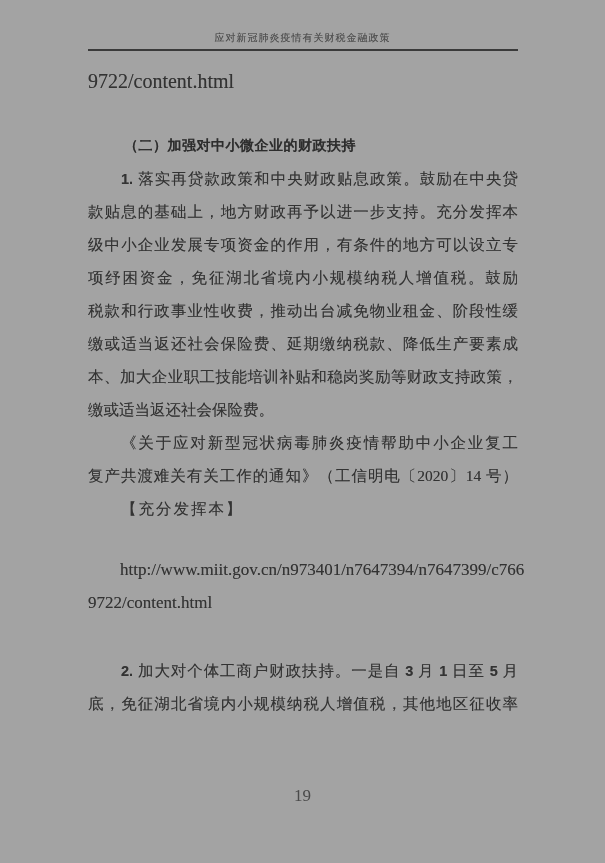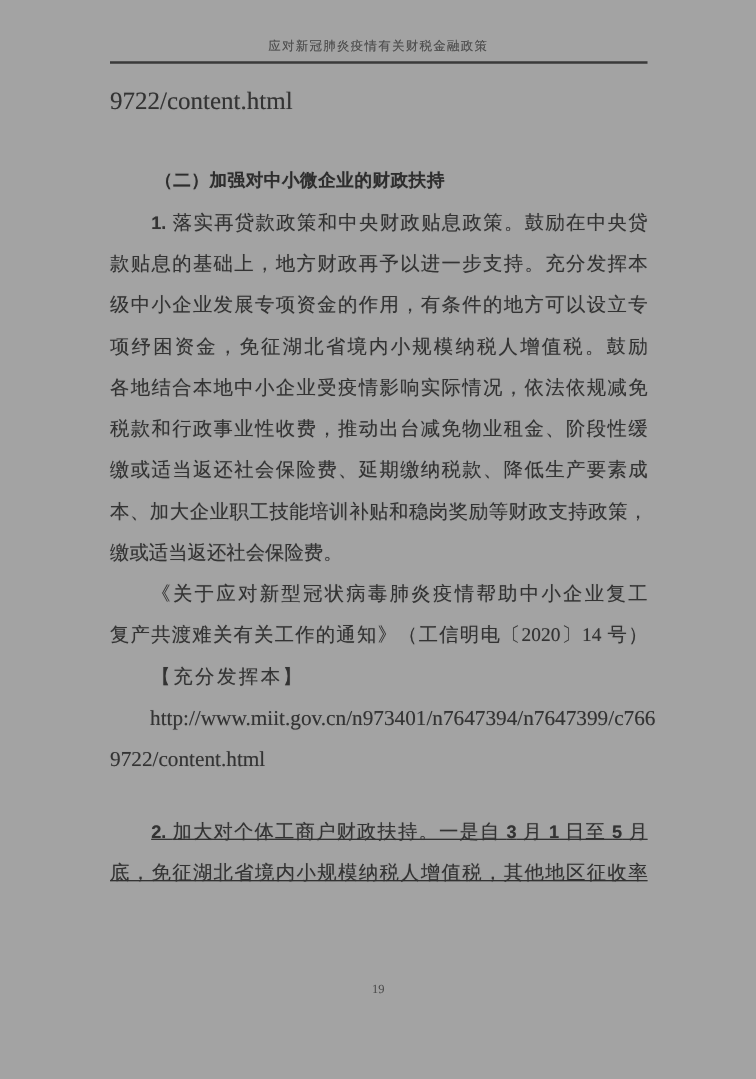--- a/index.html
+++ b/index.html
@@ -63,36 +63,36 @@
   }
   
   .b-policy-basis-label .line,
   .b-policy-link-label .line{
     text-align-last:left; letter-spacing:2px;
   }
   
   .b-policy-link .line{
     font-size:17px; text-align-last:left; white-space:nowrap; letter-spacing:0;
   }
-  .b-policy-link .line.indent{ text-indent:32px; }
+  .b-policy-link .line.indent{ text-indent:32px;margin-top:28px; }
   
-  .b-paragraph-2{ margin-top:25px;text-decoration:underline; }
+  .b-paragraph-2{ margin-top:35px; }
 
   
   .num{
     font-family:"Liberation Sans", sans-serif;
     font-weight:700;
     font-size:14.5px;
   }
 
   .page-footer{
     position:absolute;
     top:786px; left:0; right:0;
     text-align:center;
-    font-size:10px;
+    font-size:17px;
     color:#4a4a4a;
   }
 </style>
 </head>
 <body>
 
 <div class="page">
 
   <div class="running-header">应对新冠肺炎疫情有关财税金融政策</div>
 
@@ -103,21 +103,20 @@
         <div class="line last"><span>9722/content.html</span></div>
       </div>
       <div class="block b-section-heading">
         <div class="line last"><span>（二）加强对中小微企业的财政扶持</span></div>
       </div>
       <div class="block b-paragraph-1">
         <div class="line indent"><span class="num">1. </span><span>落实再贷款政策和中央财政贴息政策。鼓励在中央贷</span></div>
         <div class="line"><span>款贴息的基础上，地方财政再予以进一步支持。充分发挥本</span></div>
         <div class="line"><span>级中小企业发展专项资金的作用，有条件的地方可以设立专</span></div>
         <div class="line"><span>项纾困资金，免征湖北省境内小规模纳税人增值税。鼓励</span></div>
-        <div class="line"><span>各地结合本地中小企业受疫情影响实际情况，依法依规减免</span></div>
         <div class="line"><span>税款和行政事业性收费，推动出台减免物业租金、阶段性缓</span></div>
         <div class="line"><span>缴或适当返还社会保险费、延期缴纳税款、降低生产要素成</span></div>
         <div class="line"><span>本、加大企业职工技能培训补贴和稳岗奖励等财政支持政策，</span></div>
         <div class="line last"><span>缴或适当返还社会保险费。</span></div>
       </div>
       <div class="block b-policy-basis">
         <div class="line indent"><span>《关于应对新型冠状病毒肺炎疫情帮助中小企业复工</span></div>
         <div class="line"><span>复产共渡难关有关工作的通知》（工信明电〔2020〕14 号）</span></div>
       </div>
       <div class="block b-policy-link-label">

